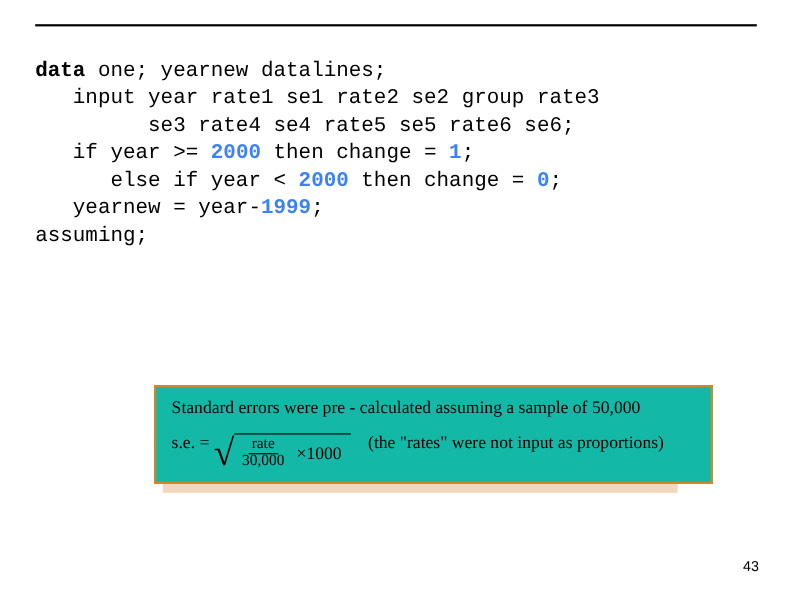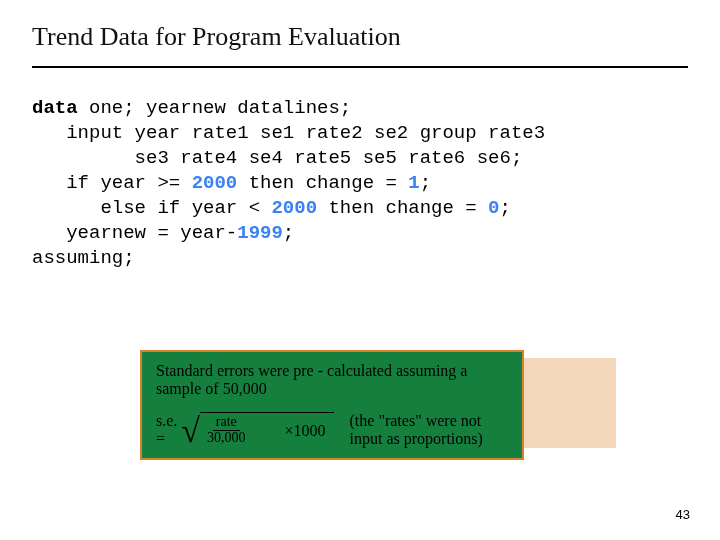--- a/index.html
+++ b/index.html
@@ -39,23 +39,23 @@
   }
   .kw { font-weight: bold; }
   .num { color: #3b82f6; font-weight: bold; }
   .note-wrap {
     position: absolute;
     left: 140px;
     top: 350px;
   }
   .note-box {
     border: 2px solid #d9822b;
-    background: #15803d;
+    background: #14b8a6;
     padding: 10px 14px 10px 14px;
-    width: 384px;
+    width: 508px;
     box-sizing: border-box;
   }
   .note-top {
     font-family: 'Times New Roman', Times, serif;
     font-size: 16px;
     color: #000;
     margin-bottom: 14px;
   }
   .formula-row {
     display: flex;
@@ -76,21 +76,20 @@
     font-size: 34px;
     line-height: 34px;
     position: relative;
     top: 2px;
   }
   .radicand {
     display: inline-flex;
     align-items: center;
     border-top: 1.4px solid #000;
     padding: 2px 6px 0 4px;
-    gap: 28px;
   }
   .frac {
     display: inline-flex;
     flex-direction: column;
     align-items: center;
     font-size: 14px;
     line-height: 1.05;
     margin-right: 6px;
   }
   .frac .num-top { border-bottom: 1.2px solid #000; padding: 0 3px; }
@@ -116,21 +115,20 @@
     font-family: Arial, Helvetica, sans-serif;
     font-size: 13px;
     color: #000;
     margin-left: 11px;
   }
 </style>
 </head>
 <body>
 
 <div class="slide">
-  <h1 class="title">Trend Data for Program Evaluation</h1>
   <hr class="rule">
 
   <div class="code"><span class="kw">data</span><span> one; yearnew datalines;</span>
 <span>   input year rate1 se1 rate2 se2 group rate3</span>
 <span>         se3 rate4 se4 rate5 se5 rate6 se6;</span>
 <span>   if year &gt;= </span><span class="num">2000</span><span> then change = </span><span class="num">1</span><span>;</span>
 <span>      else if year &lt; </span><span class="num">2000</span><span> then change = </span><span class="num">0</span><span>;</span>
 <span>   yearnew = year-</span><span class="num">1999</span><span>;</span>
 <span>assuming;</span></div>
 

